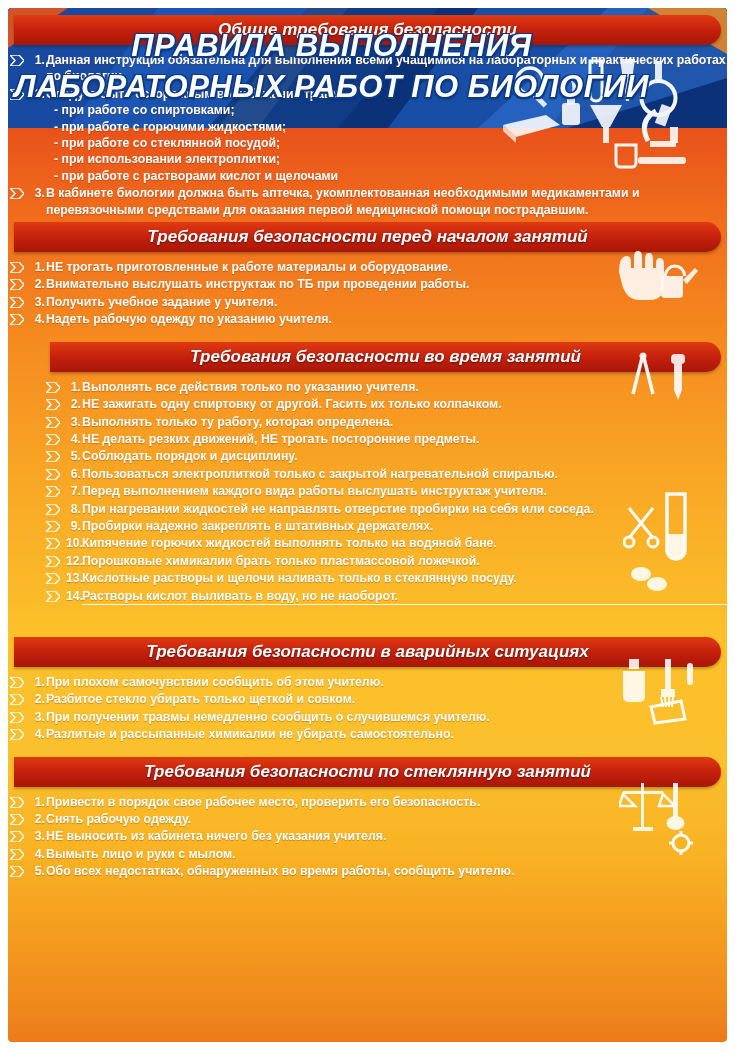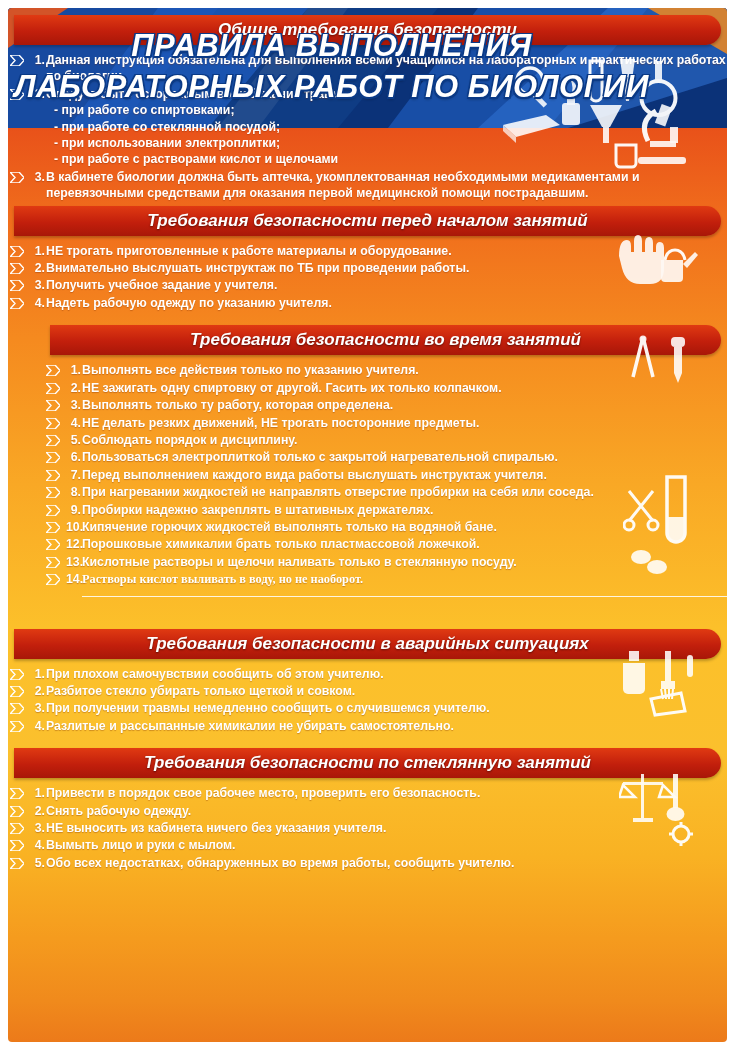--- a/index.html
+++ b/index.html
@@ -131,22 +131,21 @@
     left: -20px;
     top: 3px;
     width: 14px;
     height: 11px;
   }
   .arrow svg { display: block; }
 
   .underline-last {
     border-bottom: 1px solid rgba(255,255,255,0.85);
     display: inline-block;
-    padding-bottom: 8px;
-    font-family: Liberation Serif, serif;
+    padding-bottom: 0px;
   }
 
   .art {
     position: absolute;
     right: 8px;
     opacity: 0.95;
     pointer-events: none;
   }
   .art svg { display: block; }
 </style>
@@ -192,20 +191,21 @@
         </li>
         <li>
           <span class="arrow">
             <svg width="14" height="11" viewBox="0 0 14 11">
                 <polygon points="0,0 9,0 14,5.5 9,11 0,11 5,5.5" fill="none" stroke="#ffffff" stroke-width="1.4"></polygon>
               </svg>
           </span>
           <span class="num">2.</span>
           <span class="txt">Следует быть осторожным во избежание травм:</span>
           <span class="sub">- при работе со спиртовками;</span>
+          <span class="sub">- при работе с горючими жидкостями;</span>
           <span class="sub">- при работе со стеклянной посудой;</span>
           <span class="sub">- при использовании электроплитки;</span>
           <span class="sub">- при работе с растворами кислот и щелочами</span>
         </li>
         <li>
           <span class="arrow" style="top:3px;">
             <svg width="14" height="11" viewBox="0 0 14 11">
                 <polygon points="0,0 9,0 14,5.5 9,11 0,11 5,5.5" fill="none" stroke="#ffffff" stroke-width="1.4"></polygon>
               </svg>
           </span>

